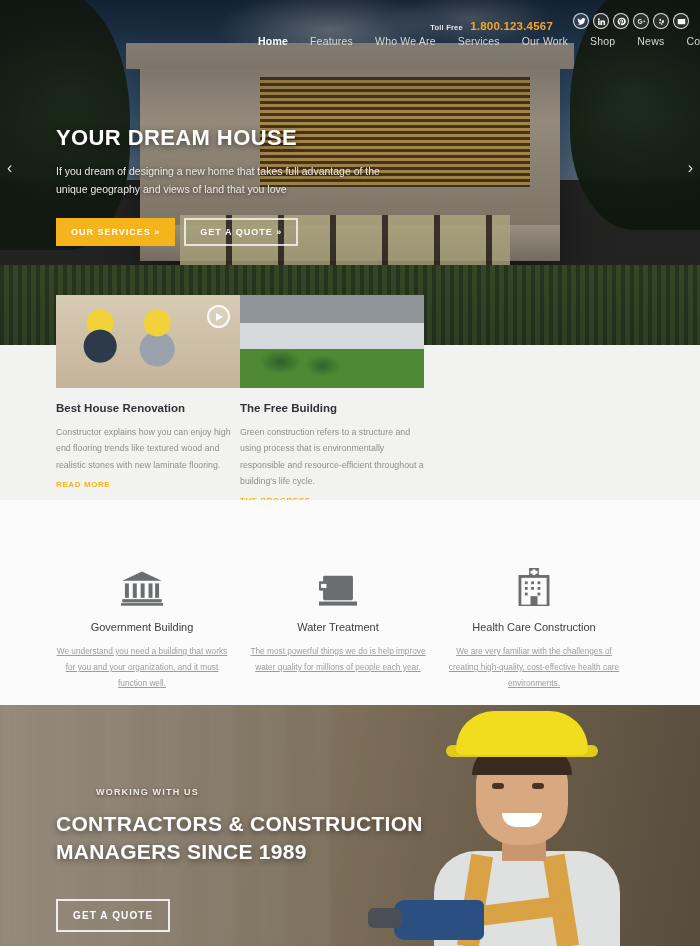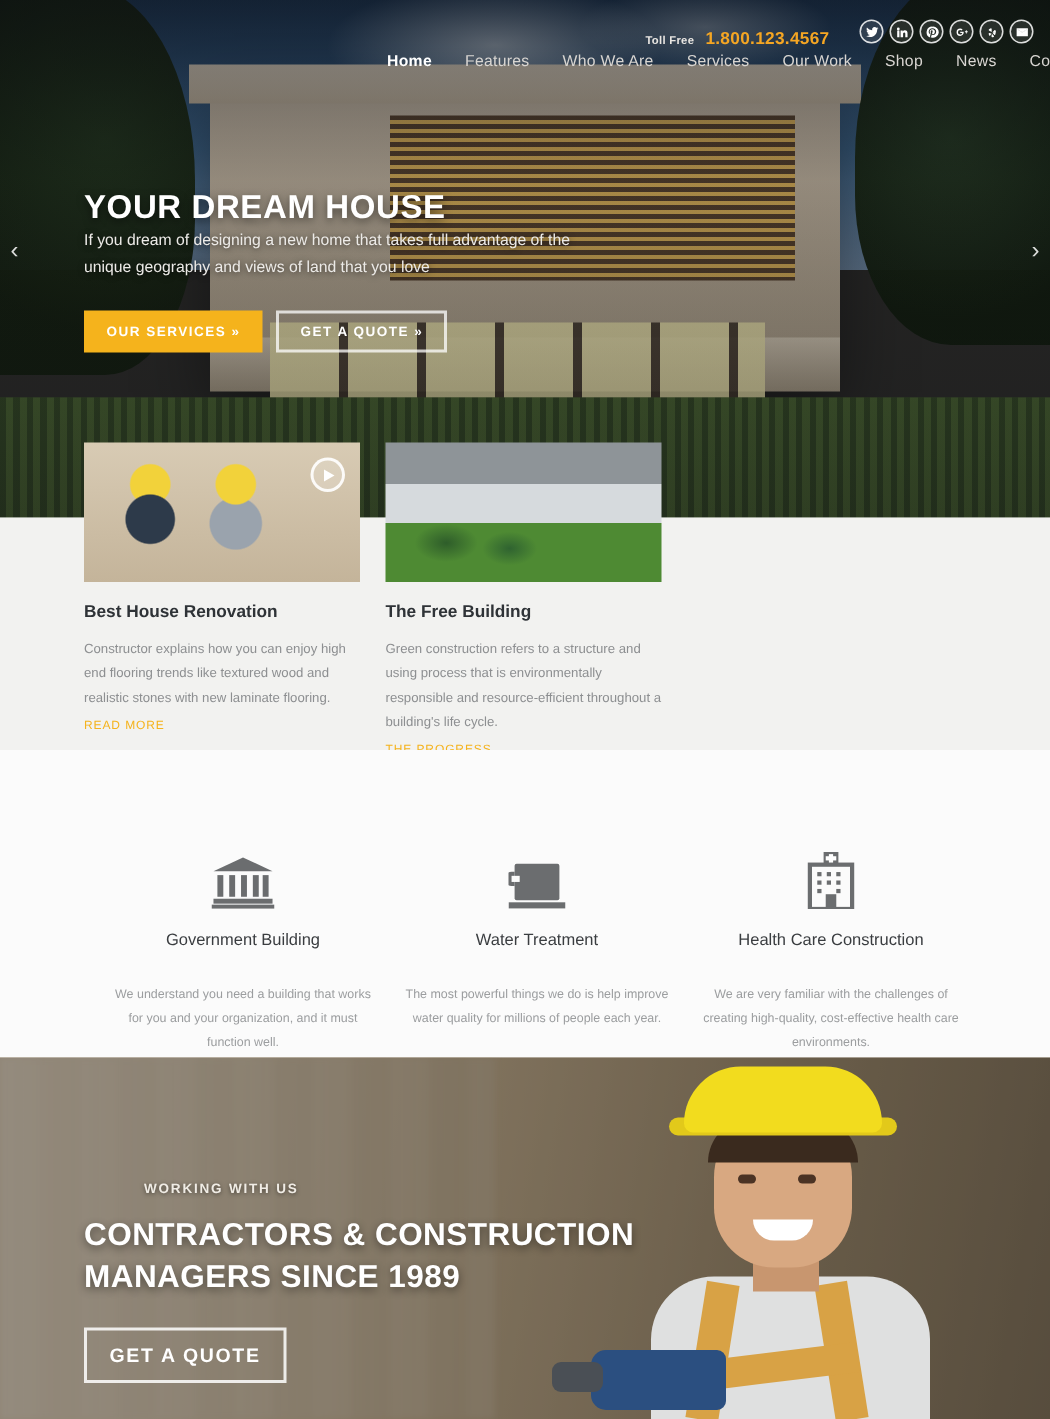--- a/index.html
+++ b/index.html
@@ -119,21 +119,21 @@
   }
   .nav-item.active { color: #ffffff; font-weight: bold; }
 
   
   .hero-copy { position: absolute; left: 56px; top: 125px; z-index: 5; }
   .hero-title {
     color: #fff; font-size: 22px; font-weight: bold; letter-spacing: .4px;
     text-shadow: 0 2px 6px rgba(0,0,0,.5);
   }
   .hero-sub {
-    color: #eceae7; font-size: 10.5px; line-height: 1.75;
+    margin-top: 11px; color: #eceae7; font-size: 10.5px; line-height: 1.75;
     text-shadow: 0 1px 4px rgba(0,0,0,.6); max-width: 330px;
   }
   .hero-btns { margin-top: 19px; display: flex; gap: 9px; }
   .btn-primary {
     background: #f5b31c; color: #ffffff; font-size: 9px; font-weight: bold;
     letter-spacing: 1px; padding: 9px 15px; white-space: nowrap;
   }
   .btn-ghost {
     border: 2px solid rgba(255,255,255,.75); color: #ffffff; font-size: 9px;
     font-weight: bold; letter-spacing: 1px; padding: 7px 14px; white-space: nowrap;
@@ -145,21 +145,21 @@
   }
   .arrow.left { left: 7px; }
   .arrow.right { right: 7px; }
 
   
   .cards-band {
     position: relative; width: 700px; height: 155px; background: #f2f2f0;
   }
   .cards {
     position: absolute; left: 56px; top: -50px; width: 588px;
-    display: flex; gap: 17px;
+    display: flex; 
   }
   .card { width: 184px; }
   .card-img {
     position: relative; width: 184px; height: 93px; overflow: hidden;
     background: #b9b0a4;
   }
   .card-img-1 {
     background:
       radial-gradient(circle at 24% 55%, #2d3a4a 0 16px, rgba(0,0,0,0) 17px),
       radial-gradient(circle at 24% 30%, #f2d23a 0 13px, rgba(0,0,0,0) 14px),
@@ -188,35 +188,35 @@
     content: ""; width: 0; height: 0; margin-left: 2px;
     border-left: 7px solid #fff; border-top: 4.5px solid transparent; border-bottom: 4.5px solid transparent;
   }
   .card-title {
     margin-top: 14px; color: #2f3337; font-size: 11.5px; font-weight: bold;
   }
   .card-body {
     margin-top: 10px; color: #8d8f91; font-size: 8.8px; line-height: 1.85;
   }
   .card-link {
-    margin-top: 27px; color: #f5b31c; font-size: 8px; font-weight: normal; letter-spacing: .6px;
+    margin-top: 27px; color: #f5b31c; font-size: 8px; font-weight: bold; letter-spacing: .6px;
   }
 
   
   .certified { position: relative; width: 700px; height: 205px; background: #fbfbfb; }
   .services {
-    position: absolute; left: 64px; top: 62px; width: 588px;
+    position: absolute; left: 44px; top: 62px; width: 588px;
     display: flex;
   }
   .service { width: 196px; text-align: center; }
   .svc-icon { height: 44px; display: flex; align-items: flex-end; justify-content: center; }
   .svc-icon svg { fill: #6b6d6f; }
   .svc-title { margin-top: 15px; color: #3a3d40; font-size: 11px; }
   .svc-body {
-    margin-top: 22px; color: #9b9d9f; font-size: 8.3px; line-height: 1.9; padding: 0 10px;
+    margin-top: 11px; color: #9b9d9f; font-size: 8.3px; line-height: 1.9; padding: 0 10px; text-decoration: underline;
   }
 
   
   .cta { position: relative; width: 700px; height: 241px; overflow: hidden; background: #8b7f6d; }
   .cta-bg {
     position: absolute; inset: 0;
     background: linear-gradient(100deg, #d9cfbe 0 18%, #b9a98f 40%, #8e7f66 70%, #6e6characters 100%);
     background: linear-gradient(100deg, #cfc4b1 0 16%, #b5a488 42%, #8d7e65 72%, #6d6250 100%);
   }
   .cta-blur-l {
@@ -287,23 +287,23 @@
   .cta-kicker {
     color: #f0ece5; font-size: 9px; font-weight: bold; letter-spacing: 1.2px;
     text-shadow: 0 1px 3px rgba(0,0,0,.5);
     padding-left: 40px;
   }
   .cta-title {
     margin-top: 13px; color: #ffffff; font-size: 21px; font-weight: bold;
     line-height: 1.32; letter-spacing: .3px; text-shadow: 0 2px 6px rgba(0,0,0,.45);
   }
   .cta-btn {
-    margin-top: 20px; display: inline-block;
+    margin-top: 34px; display: inline-block;
     border: 2px solid rgba(255,255,255,.85); color: #fff;
-    font-size: 13px; font-weight: bold; letter-spacing: 1.1px; padding: 9px 15px;
+    font-size: 10px; font-weight: bold; letter-spacing: 1.1px; padding: 9px 15px;
   }
 </style>
 </head>
 <body>
 
 <div class="hero">
   <div class="hero-photo">
     <div class="sky"></div>
     <div class="house">
       <div class="house-roof"></div>

